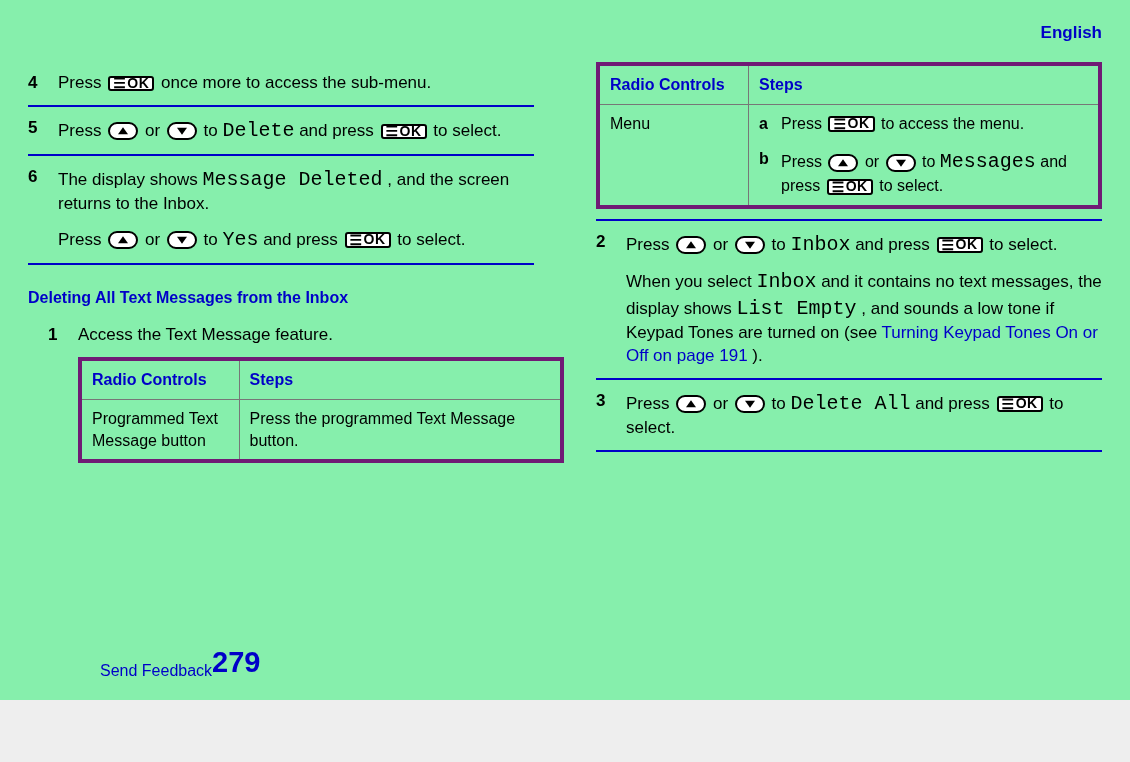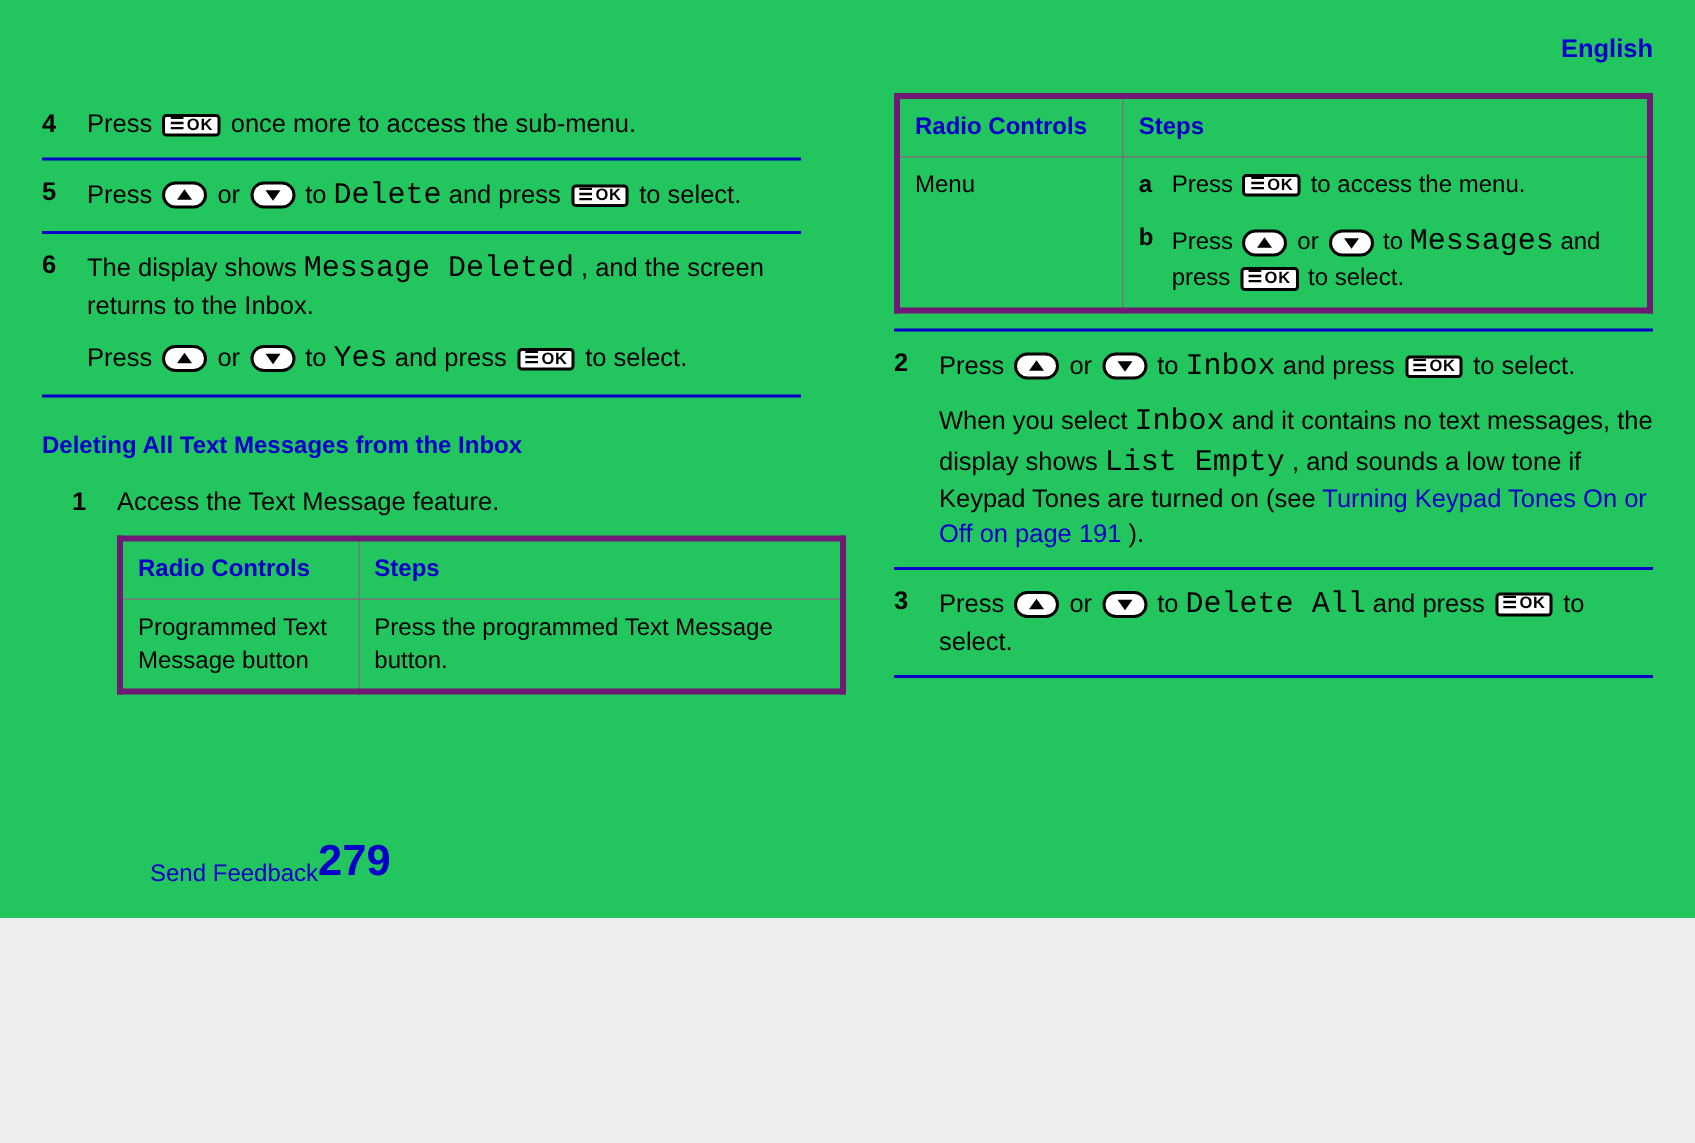--- a/index.html
+++ b/index.html
@@ -6,23 +6,23 @@
   body {
     margin: 0;
     padding: 0;
     font-family: Arial, Helvetica, sans-serif;
     background: #eeeeee;
     width: 1130px;
     height: 762px;
     overflow: hidden;
   }
   .page {
-    background: #22c55e;
+    background: #86efac;
     width: 1130px;
-    height: 612px;
+    height: 700px;
     position: relative;
     padding: 22px 28px 16px 28px;
     font-size: 17px;
     color: #000;
     line-height: 1.35;
   }
   .header-lang {
     position: absolute;
     top: 22px;
     right: 28px;
@@ -87,21 +87,21 @@
   .btn-icon {
     display: inline-block;
     vertical-align: middle;
     margin: 0 2px;
   }
   .ok-key {
     display: inline-block;
     border: 2px solid #000;
     border-radius: 3px;
     padding: 0px 3px;
-    font-size: 11px;
+    font-size: 14px;
     font-weight: bold;
     line-height: 11px;
     vertical-align: middle;
     background: #fff;
     letter-spacing: 0.5px;
   }
   .ok-key .bars {
     display: inline-block;
     vertical-align: middle;
     margin-right: 1px;

